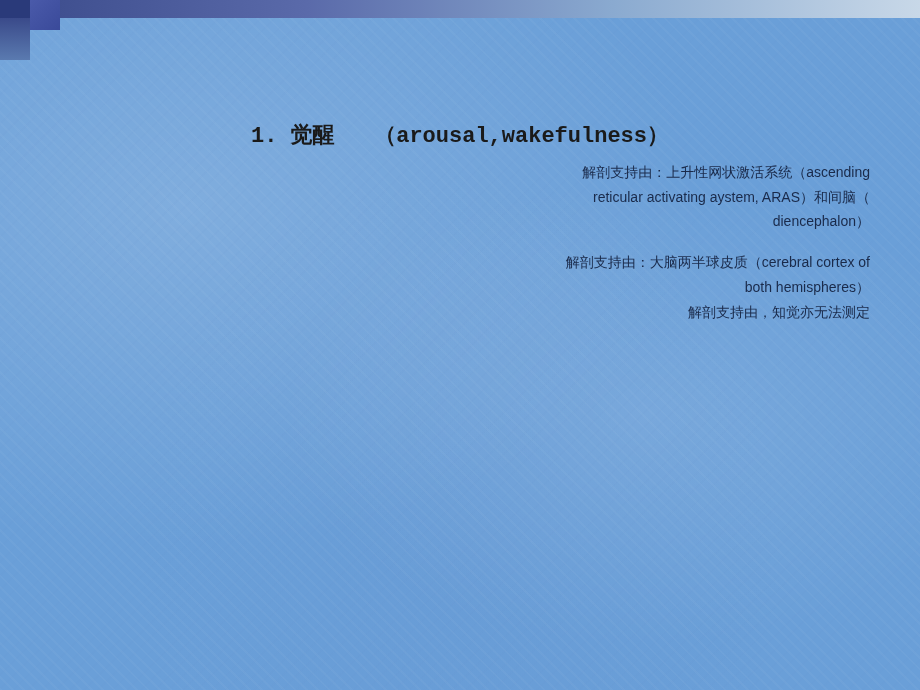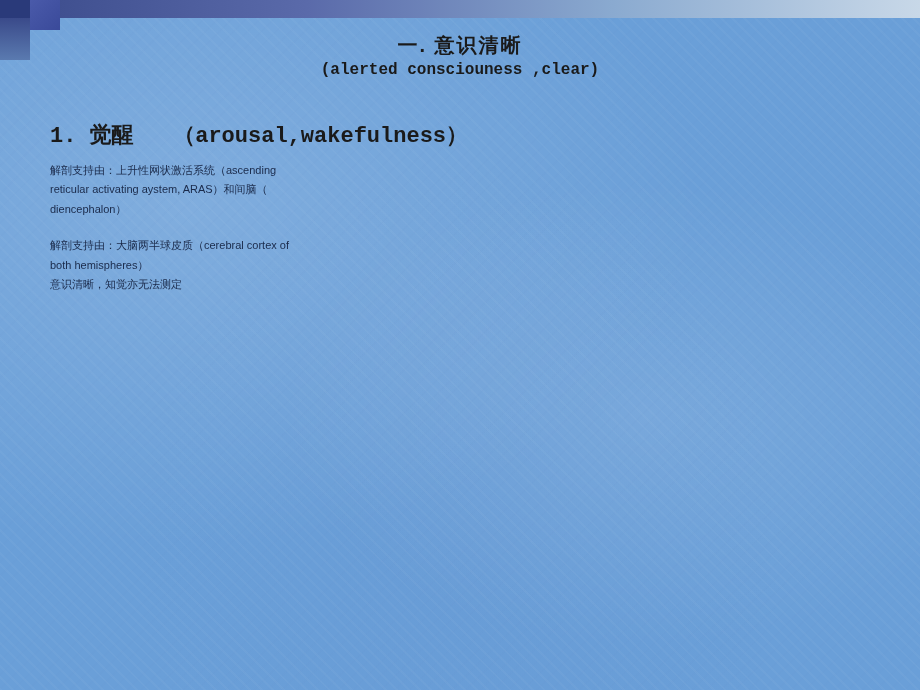--- a/index.html
+++ b/index.html
@@ -122,33 +122,35 @@
       bottom: 30px;
     }
 
     .section-heading {
       font-size: 22px;
       font-weight: bold;
       color: #1a1a1a;
       font-family: 'Courier New', Courier, monospace;
       margin-bottom: 8px;
       line-height: 1.4;
+      text-align: center;
     }
 
     .section-heading .cn-text {
       font-family: 'SimHei', 'Microsoft YaHei', Arial, sans-serif;
       font-size: 22px;
     }
 
     .section-body {
-      font-size: 11px;
+      font-size: 14px;
       color: #1a2a4a;
       font-family: 'Courier New', Courier, monospace;
       line-height: 1.7;
       margin-bottom: 16px;
+      text-align: right;
     }
 
     .section-body .cn-text {
       font-family: 'SimHei', 'Microsoft YaHei', Arial, sans-serif;
     }
 
     .section-2 {
       margin-top: 10px;
     }
 
@@ -162,37 +164,33 @@
 
 <div class="slide-container">
   <div class="top-bar"></div>
 
   <div class="corner-squares">
     <div class="sq1"></div>
     <div class="sq2"></div>
     <div class="sq3"></div>
   </div>
 
-  <div class="header">
-    <div class="header-title-cn">一. 意识清晰</div>
-    <div class="header-title-en">(alerted consciouness ,clear)</div>
-  </div>
 
   <div class="content">
 
     <div class="section-heading">
       <span class="number-label">1.</span>
       <span class="cn-text">觉醒</span>&nbsp;&nbsp;
       <span>（arousal,wakefulness）</span>
     </div>
     <div class="section-body">
       <span class="cn-text">解剖支持由：</span><span class="cn-text">上升性网状激活系统（ascending<br>reticular activating aystem, ARAS）和间脑（<br>diencephalon）</span>
     </div>
 
     <div class="section-2">
       <div class="section-body">
         <span class="cn-text">解剖支持由：</span><span class="cn-text">大脑两半球皮质（cerebral cortex of<br>both hemispheres）</span><br>
-        <span class="cn-text">意识清晰，知觉亦无法测定</span><br>
+        <span class="cn-text">解剖支持由，知觉亦无法测定</span><br>
       </div>
     </div>
 
   </div>
 </div>
 
 </body></html>

